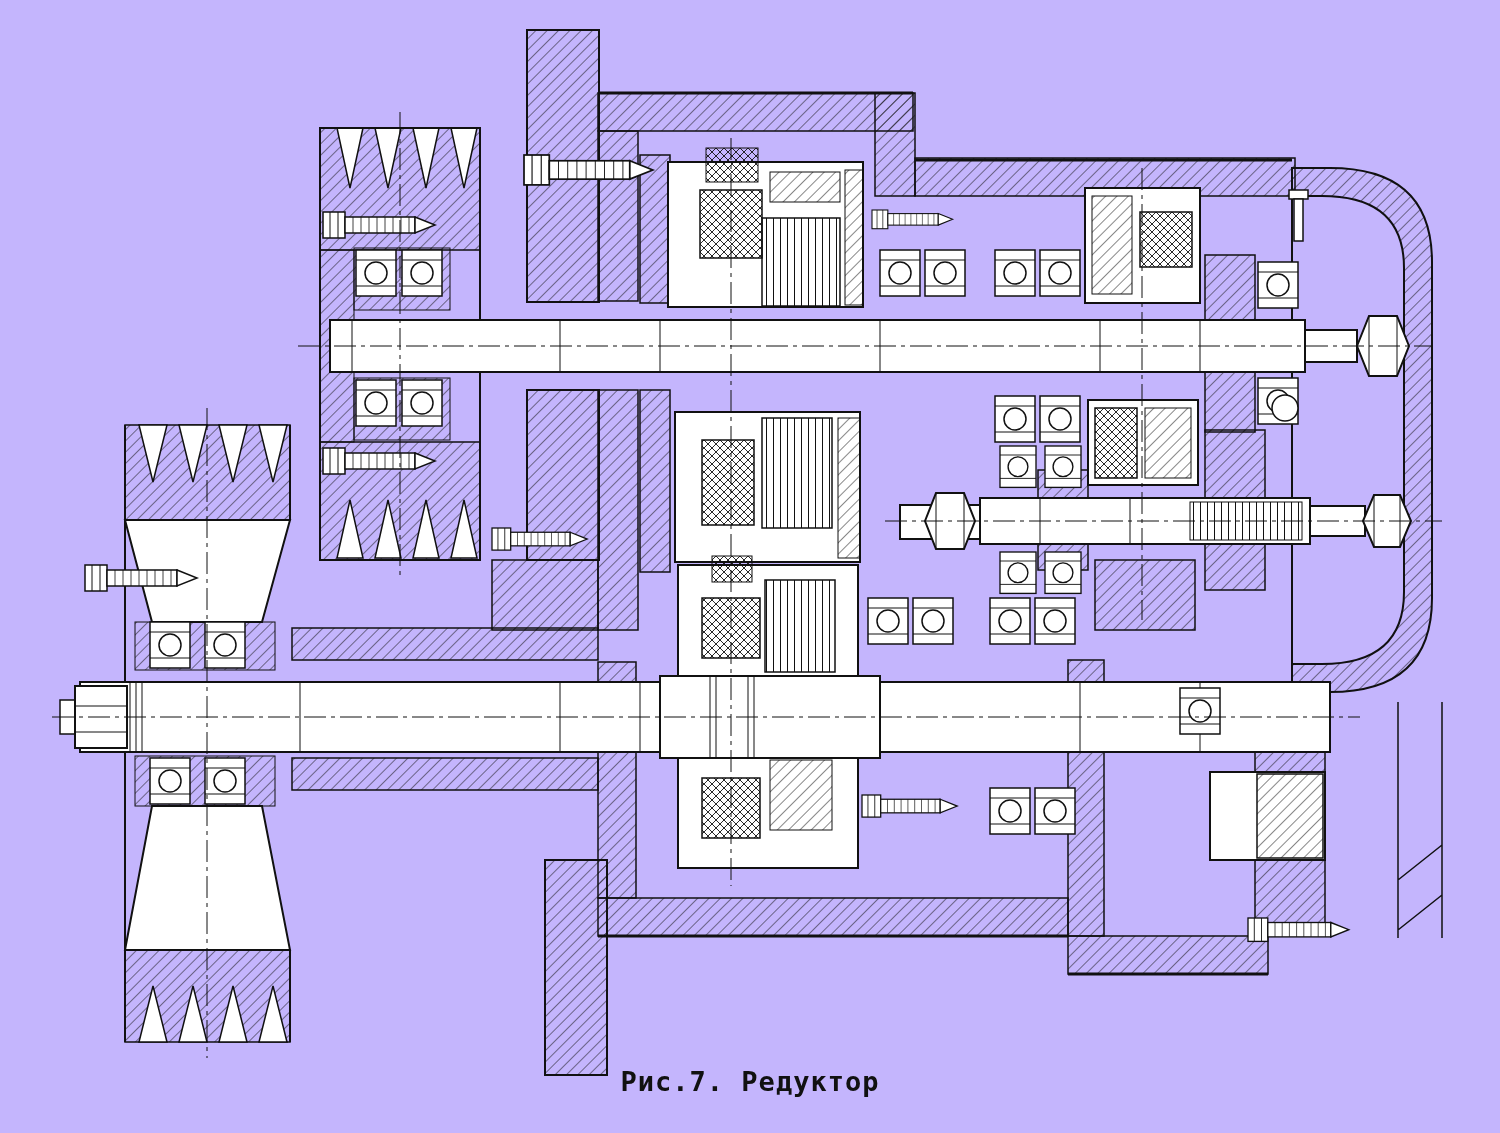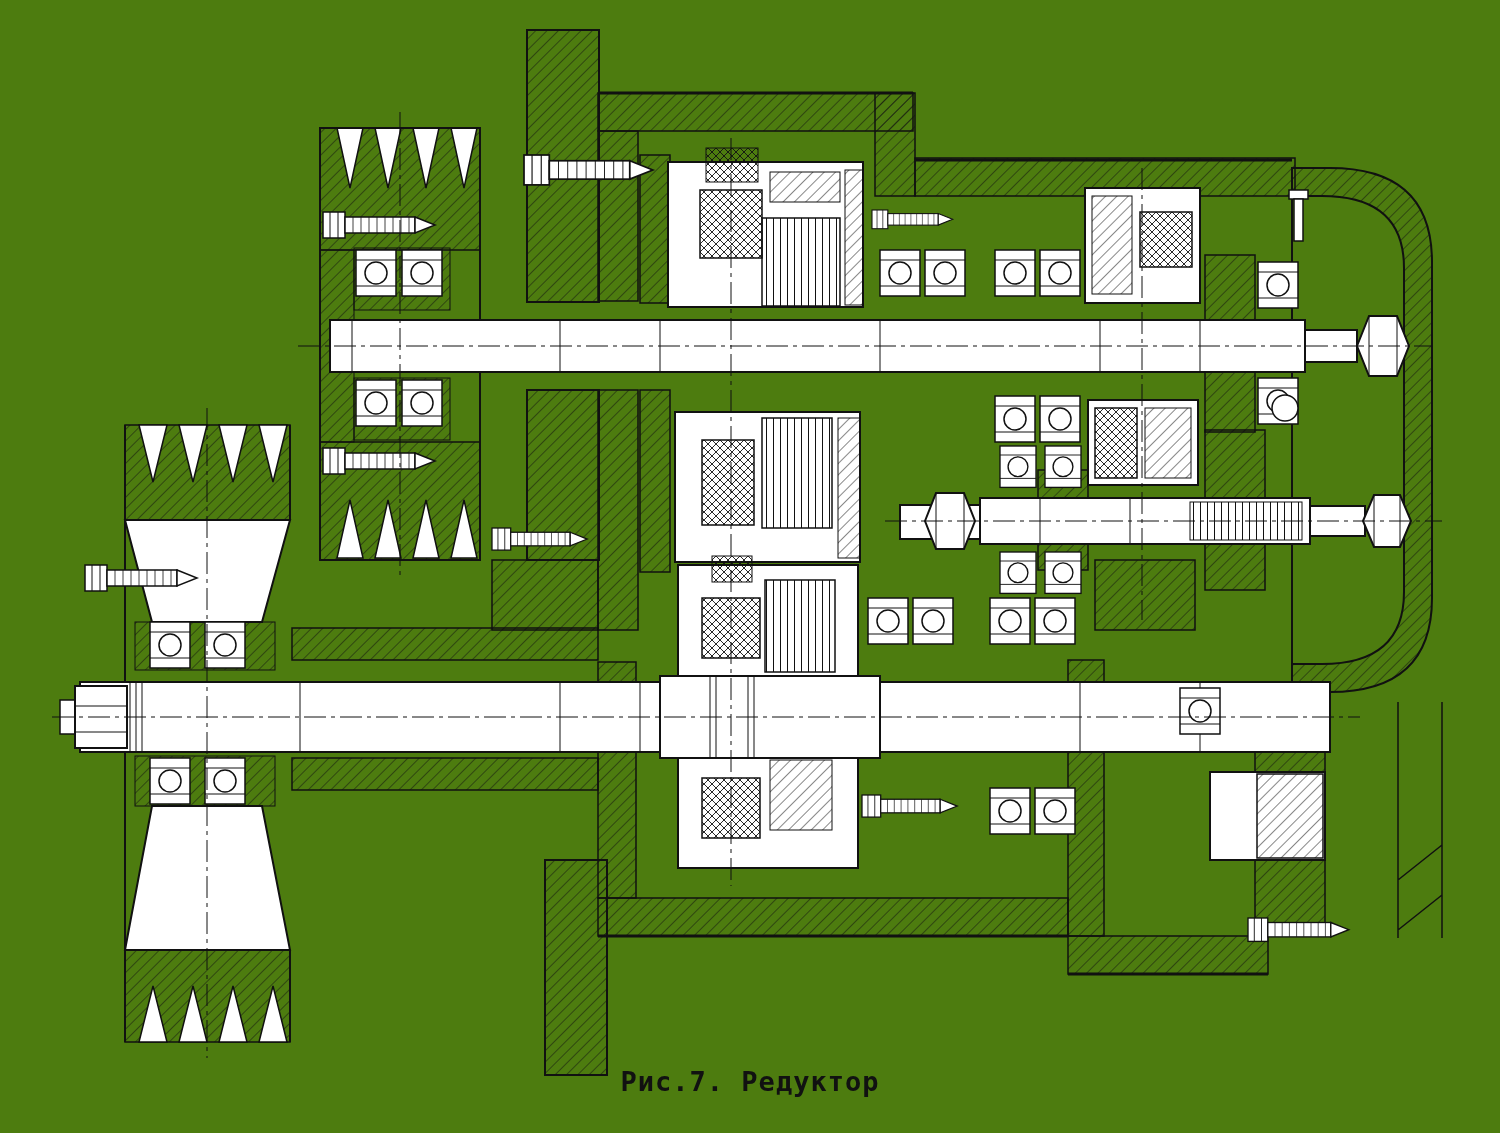--- a/index.html
+++ b/index.html
@@ -1,16 +1,16 @@
 <!DOCTYPE html>
 <html><head>
 <meta charset="utf-8">
 <style>
   html,body{margin:0;padding:0;background:#ffffff;}
-  #stage{position:relative;width:1500px;height:1133px;background:#4d7c0f;overflow:hidden;
+  #stage{position:relative;width:1500px;height:1133px;background:#c4b5fd;overflow:hidden;
          font-family:"DejaVu Sans Mono", monospace;}
   svg{position:absolute;left:0;top:0;}
   .caption{position:absolute;left:0;top:1066px;width:100%;text-align:center;
            font-size:27px;font-weight:bold;color:#111;letter-spacing:1px;
            font-family:"DejaVu Sans Mono", monospace;}
   .cl{stroke:#111;stroke-width:1;stroke-dasharray:22 5 4 5;fill:none;}
   .o1{stroke:#111;stroke-width:1;fill:none;}
   .o15{stroke:#111;stroke-width:1.5;fill:none;}
   .o2{stroke:#111;stroke-width:2;fill:none;}
   .o3{stroke:#111;stroke-width:3;fill:none;}

